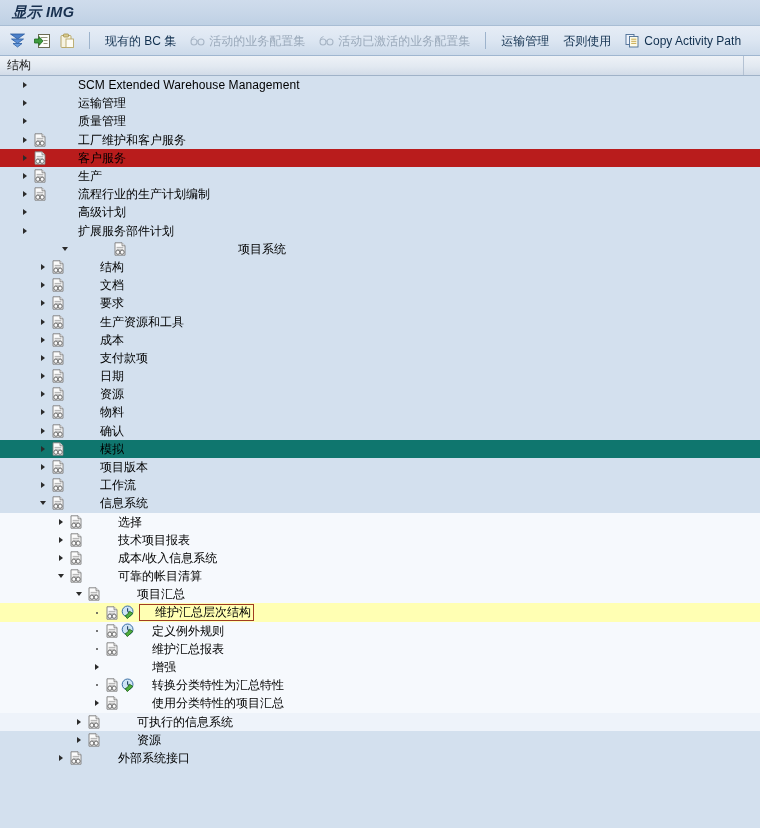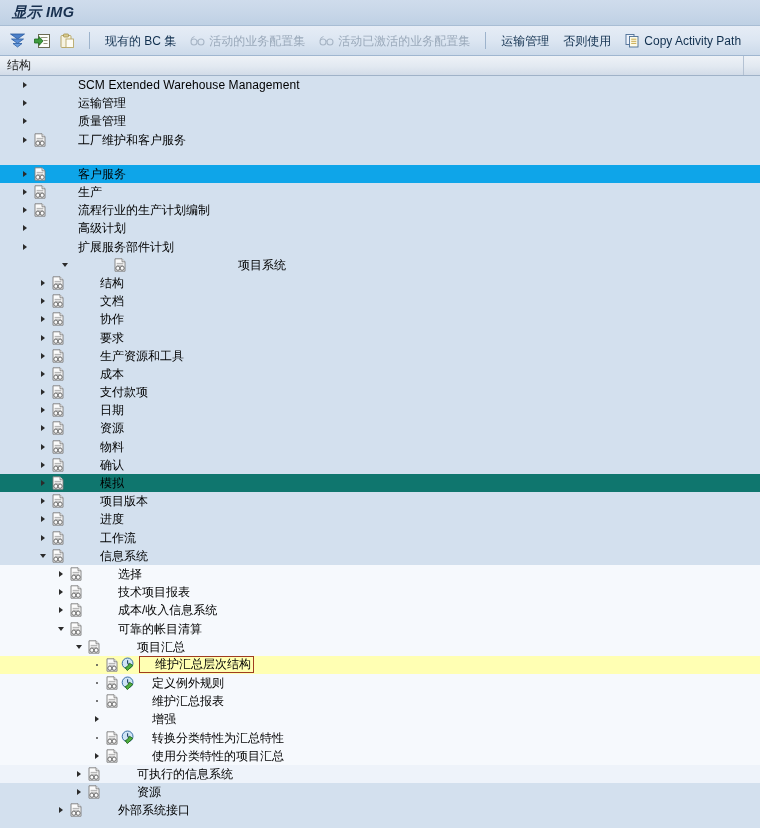--- a/index.html
+++ b/index.html
@@ -315,21 +315,21 @@
   <line x1="3.6" y1="7.2" x2="10.4" y2="7.2" stroke="#9a9a9a" stroke-width="0.8"></line>
   <circle cx="4.9" cy="10.2" r="2.1" fill="none" stroke="#5d5d5d" stroke-width="0.9"></circle>
   <circle cx="9.1" cy="10.2" r="2.1" fill="none" stroke="#5d5d5d" stroke-width="0.9"></circle>
   <line x1="7" y1="9.7" x2="7" y2="9.7" stroke="#5d5d5d" stroke-width="0.9"></line>
   <path d="M6.7 9.9 Q7 9.3 7.3 9.9" fill="none" stroke="#5d5d5d" stroke-width="0.8"></path>
 </svg>
       </div>
       <div class="actionicon empty"></div>
       <span class="label" style="padding-left: 13px;">工厂维护和客户服务</span>
     </div>
-    <div class="row" style="background: #0ea5e9; margin-top: 16px;">
+    <div class="row" style="background: #b91c1c;">
       <div class="indent" style="width: 18px;"></div>
       <div class="twisty collapsed"></div>
       <div class="docicon">
         <svg width="14" height="14" viewBox="0 0 14 14">
   <path d="M2 0.8 L9 0.8 L12 3.8 L12 13.2 L2 13.2 Z" fill="#fbfbfb" stroke="#7b7b7b" stroke-width="0.9"></path>
   <path d="M9 0.8 L9 3.8 L12 3.8" fill="#e4e4e4" stroke="#7b7b7b" stroke-width="0.8"></path>
   <line x1="3.6" y1="5.4" x2="10.4" y2="5.4" stroke="#9a9a9a" stroke-width="0.8"></line>
   <line x1="3.6" y1="7.2" x2="10.4" y2="7.2" stroke="#9a9a9a" stroke-width="0.8"></line>
   <circle cx="4.9" cy="10.2" r="2.1" fill="none" stroke="#5d5d5d" stroke-width="0.9"></circle>
   <circle cx="9.1" cy="10.2" r="2.1" fill="none" stroke="#5d5d5d" stroke-width="0.9"></circle>
@@ -453,38 +453,20 @@
   <path d="M9 0.8 L9 3.8 L12 3.8" fill="#e4e4e4" stroke="#7b7b7b" stroke-width="0.8"></path>
   <line x1="3.6" y1="5.4" x2="10.4" y2="5.4" stroke="#9a9a9a" stroke-width="0.8"></line>
   <line x1="3.6" y1="7.2" x2="10.4" y2="7.2" stroke="#9a9a9a" stroke-width="0.8"></line>
   <circle cx="4.9" cy="10.2" r="2.1" fill="none" stroke="#5d5d5d" stroke-width="0.9"></circle>
   <circle cx="9.1" cy="10.2" r="2.1" fill="none" stroke="#5d5d5d" stroke-width="0.9"></circle>
   <line x1="7" y1="9.7" x2="7" y2="9.7" stroke="#5d5d5d" stroke-width="0.9"></line>
   <path d="M6.7 9.9 Q7 9.3 7.3 9.9" fill="none" stroke="#5d5d5d" stroke-width="0.8"></path>
 </svg>
       </div>
       <div class="actionicon empty"></div>
-      <span class="label" style="padding-left: 17px;">协作</span>
-    </div>
-    <div class="row" style="background: rgb(211, 224, 238);">
-      <div class="indent" style="width: 36px;"></div>
-      <div class="twisty collapsed"></div>
-      <div class="docicon">
-        <svg width="14" height="14" viewBox="0 0 14 14">
-  <path d="M2 0.8 L9 0.8 L12 3.8 L12 13.2 L2 13.2 Z" fill="#fbfbfb" stroke="#7b7b7b" stroke-width="0.9"></path>
-  <path d="M9 0.8 L9 3.8 L12 3.8" fill="#e4e4e4" stroke="#7b7b7b" stroke-width="0.8"></path>
-  <line x1="3.6" y1="5.4" x2="10.4" y2="5.4" stroke="#9a9a9a" stroke-width="0.8"></line>
-  <line x1="3.6" y1="7.2" x2="10.4" y2="7.2" stroke="#9a9a9a" stroke-width="0.8"></line>
-  <circle cx="4.9" cy="10.2" r="2.1" fill="none" stroke="#5d5d5d" stroke-width="0.9"></circle>
-  <circle cx="9.1" cy="10.2" r="2.1" fill="none" stroke="#5d5d5d" stroke-width="0.9"></circle>
-  <line x1="7" y1="9.7" x2="7" y2="9.7" stroke="#5d5d5d" stroke-width="0.9"></line>
-  <path d="M6.7 9.9 Q7 9.3 7.3 9.9" fill="none" stroke="#5d5d5d" stroke-width="0.8"></path>
-</svg>
-      </div>
-      <div class="actionicon empty"></div>
       <span class="label" style="padding-left: 17px;">要求</span>
     </div>
     <div class="row" style="background: rgb(211, 224, 238);">
       <div class="indent" style="width: 36px;"></div>
       <div class="twisty collapsed"></div>
       <div class="docicon">
         <svg width="14" height="14" viewBox="0 0 14 14">
   <path d="M2 0.8 L9 0.8 L12 3.8 L12 13.2 L2 13.2 Z" fill="#fbfbfb" stroke="#7b7b7b" stroke-width="0.9"></path>
   <path d="M9 0.8 L9 3.8 L12 3.8" fill="#e4e4e4" stroke="#7b7b7b" stroke-width="0.8"></path>
   <line x1="3.6" y1="5.4" x2="10.4" y2="5.4" stroke="#9a9a9a" stroke-width="0.8"></line>
@@ -634,38 +616,20 @@
   <line x1="3.6" y1="5.4" x2="10.4" y2="5.4" stroke="#9a9a9a" stroke-width="0.8"></line>
   <line x1="3.6" y1="7.2" x2="10.4" y2="7.2" stroke="#9a9a9a" stroke-width="0.8"></line>
   <circle cx="4.9" cy="10.2" r="2.1" fill="none" stroke="#5d5d5d" stroke-width="0.9"></circle>
   <circle cx="9.1" cy="10.2" r="2.1" fill="none" stroke="#5d5d5d" stroke-width="0.9"></circle>
   <line x1="7" y1="9.7" x2="7" y2="9.7" stroke="#5d5d5d" stroke-width="0.9"></line>
   <path d="M6.7 9.9 Q7 9.3 7.3 9.9" fill="none" stroke="#5d5d5d" stroke-width="0.8"></path>
 </svg>
       </div>
       <div class="actionicon empty"></div>
       <span class="label" style="padding-left: 17px;">项目版本</span>
-    </div>
-    <div class="row" style="background: rgb(211, 224, 238);">
-      <div class="indent" style="width: 36px;"></div>
-      <div class="twisty collapsed"></div>
-      <div class="docicon">
-        <svg width="14" height="14" viewBox="0 0 14 14">
-  <path d="M2 0.8 L9 0.8 L12 3.8 L12 13.2 L2 13.2 Z" fill="#fbfbfb" stroke="#7b7b7b" stroke-width="0.9"></path>
-  <path d="M9 0.8 L9 3.8 L12 3.8" fill="#e4e4e4" stroke="#7b7b7b" stroke-width="0.8"></path>
-  <line x1="3.6" y1="5.4" x2="10.4" y2="5.4" stroke="#9a9a9a" stroke-width="0.8"></line>
-  <line x1="3.6" y1="7.2" x2="10.4" y2="7.2" stroke="#9a9a9a" stroke-width="0.8"></line>
-  <circle cx="4.9" cy="10.2" r="2.1" fill="none" stroke="#5d5d5d" stroke-width="0.9"></circle>
-  <circle cx="9.1" cy="10.2" r="2.1" fill="none" stroke="#5d5d5d" stroke-width="0.9"></circle>
-  <line x1="7" y1="9.7" x2="7" y2="9.7" stroke="#5d5d5d" stroke-width="0.9"></line>
-  <path d="M6.7 9.9 Q7 9.3 7.3 9.9" fill="none" stroke="#5d5d5d" stroke-width="0.8"></path>
-</svg>
-      </div>
-      <div class="actionicon empty"></div>
-      <span class="label" style="padding-left: 17px;">进度</span>
     </div>
     <div class="row" style="background: rgb(211, 224, 238);">
       <div class="indent" style="width: 36px;"></div>
       <div class="twisty collapsed"></div>
       <div class="docicon">
         <svg width="14" height="14" viewBox="0 0 14 14">
   <path d="M2 0.8 L9 0.8 L12 3.8 L12 13.2 L2 13.2 Z" fill="#fbfbfb" stroke="#7b7b7b" stroke-width="0.9"></path>
   <path d="M9 0.8 L9 3.8 L12 3.8" fill="#e4e4e4" stroke="#7b7b7b" stroke-width="0.8"></path>
   <line x1="3.6" y1="5.4" x2="10.4" y2="5.4" stroke="#9a9a9a" stroke-width="0.8"></line>
   <line x1="3.6" y1="7.2" x2="10.4" y2="7.2" stroke="#9a9a9a" stroke-width="0.8"></line>

